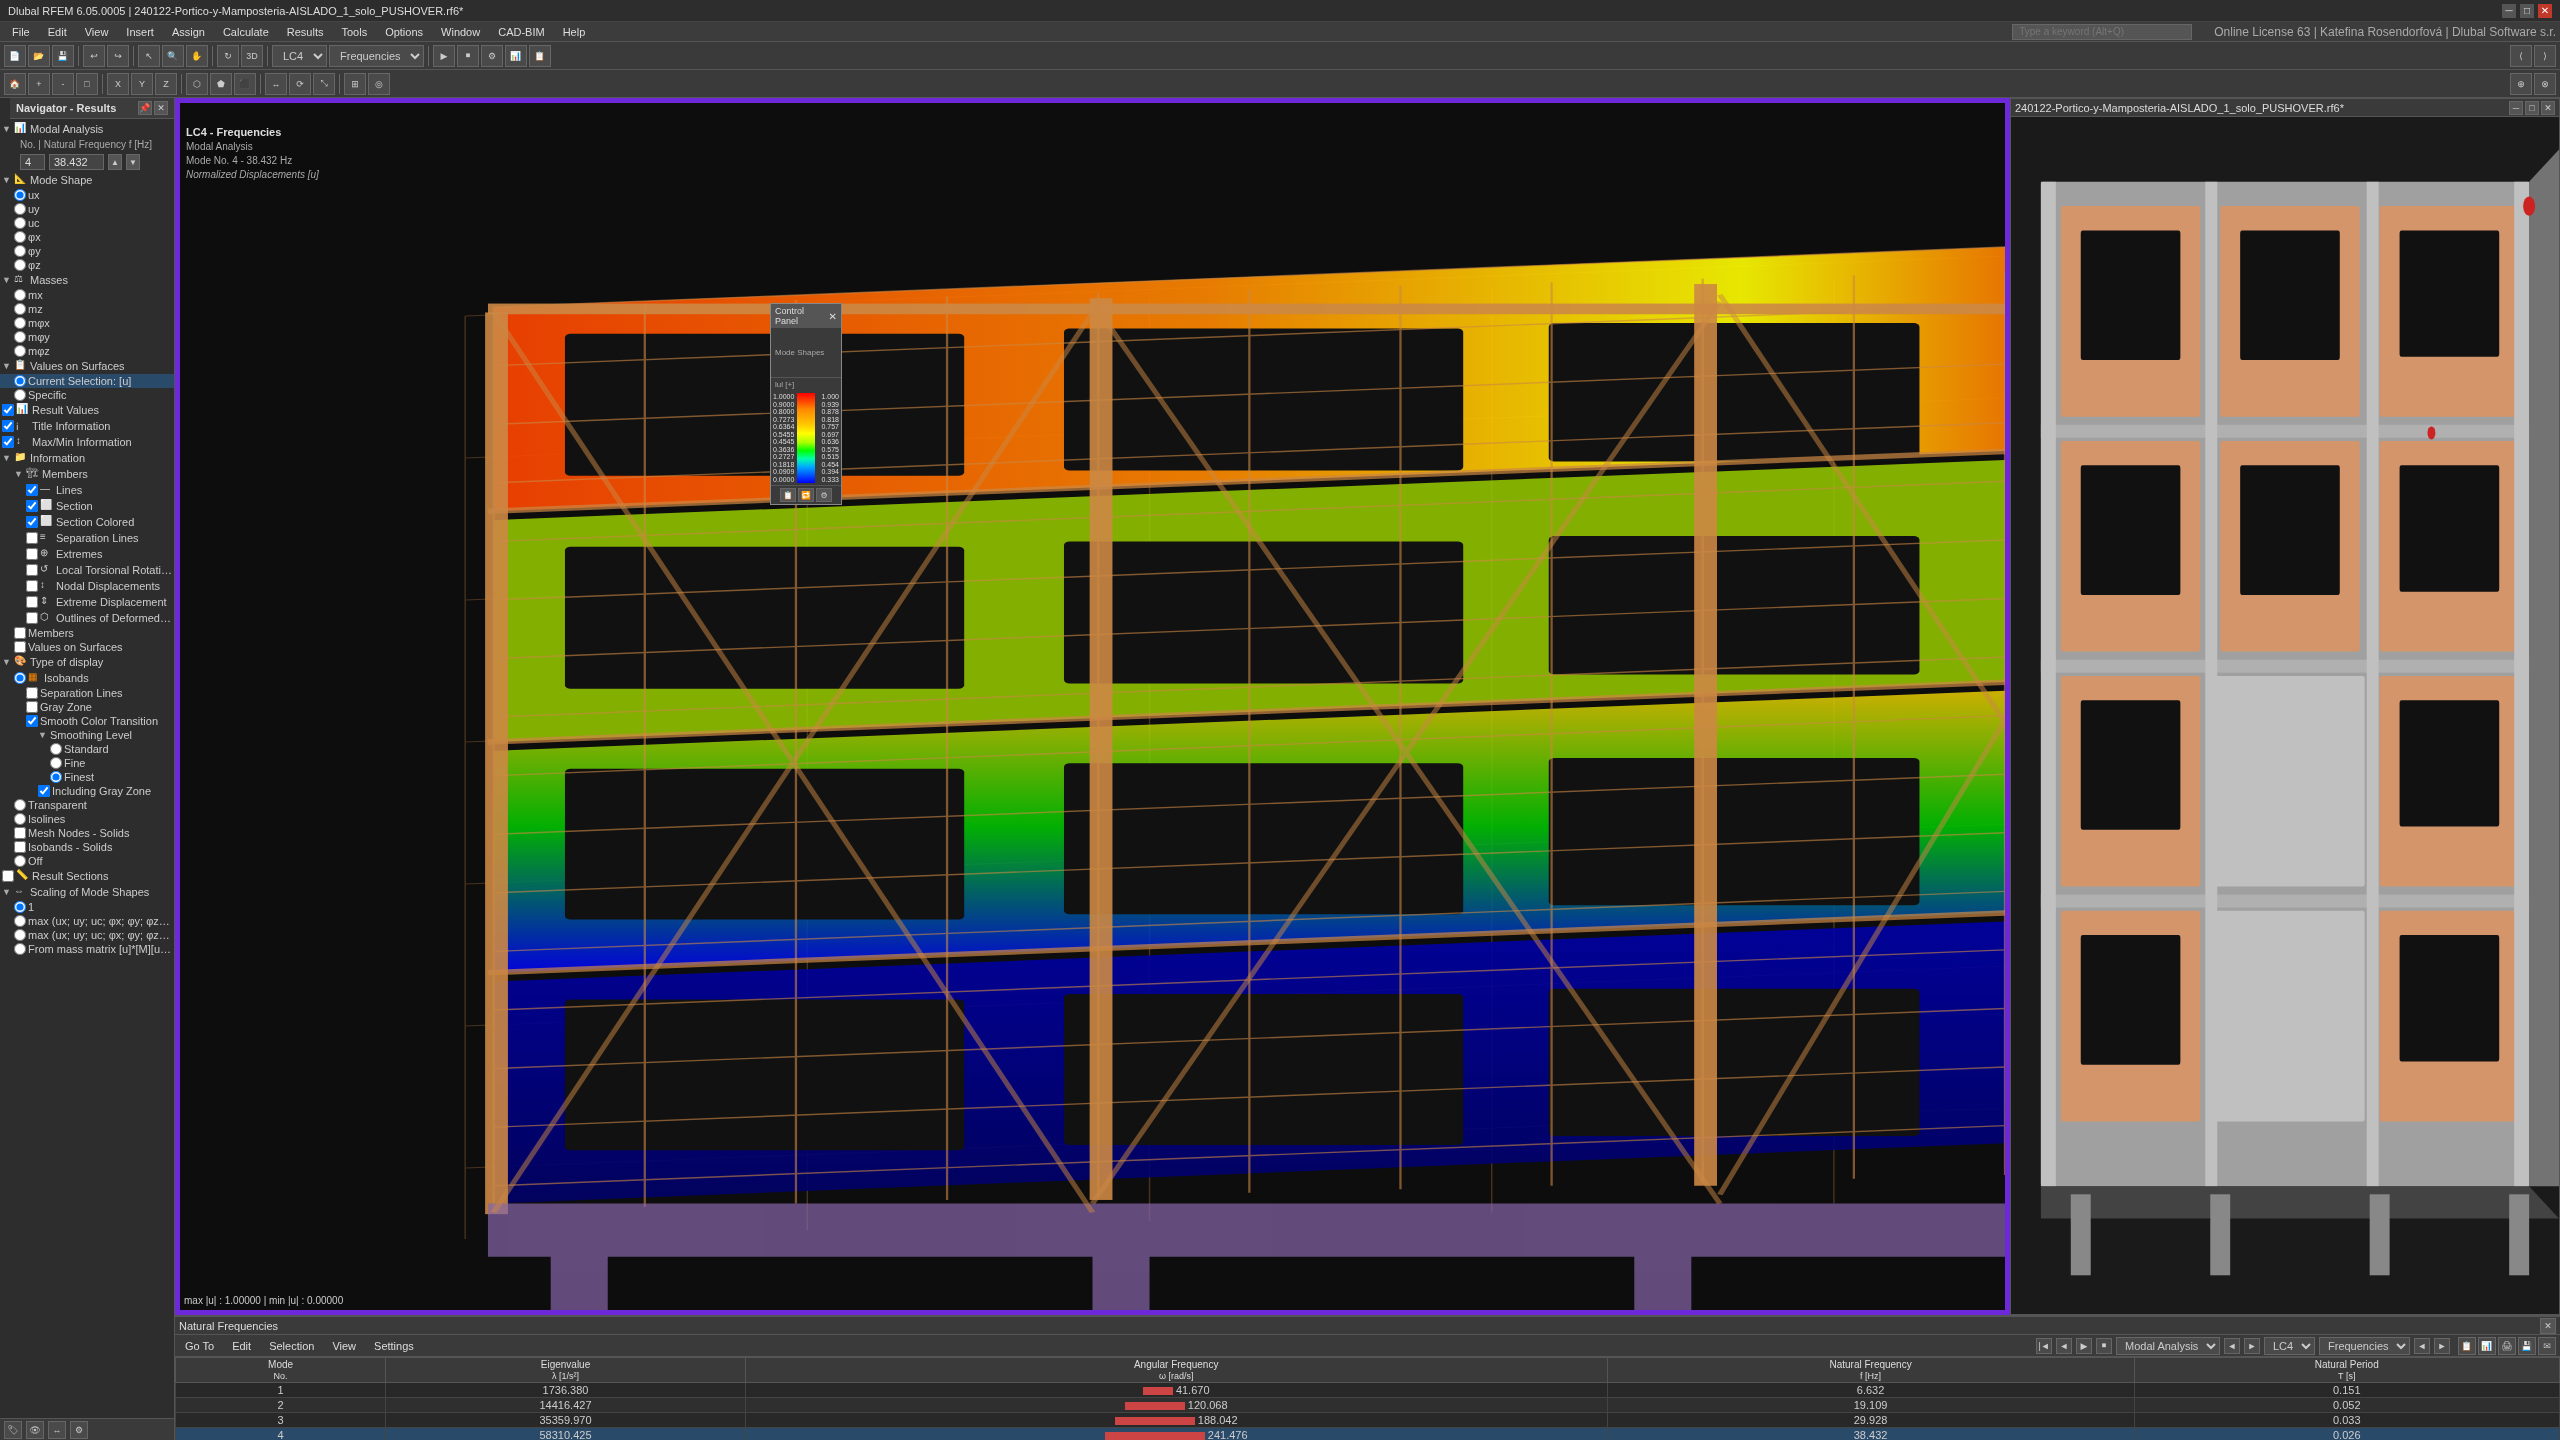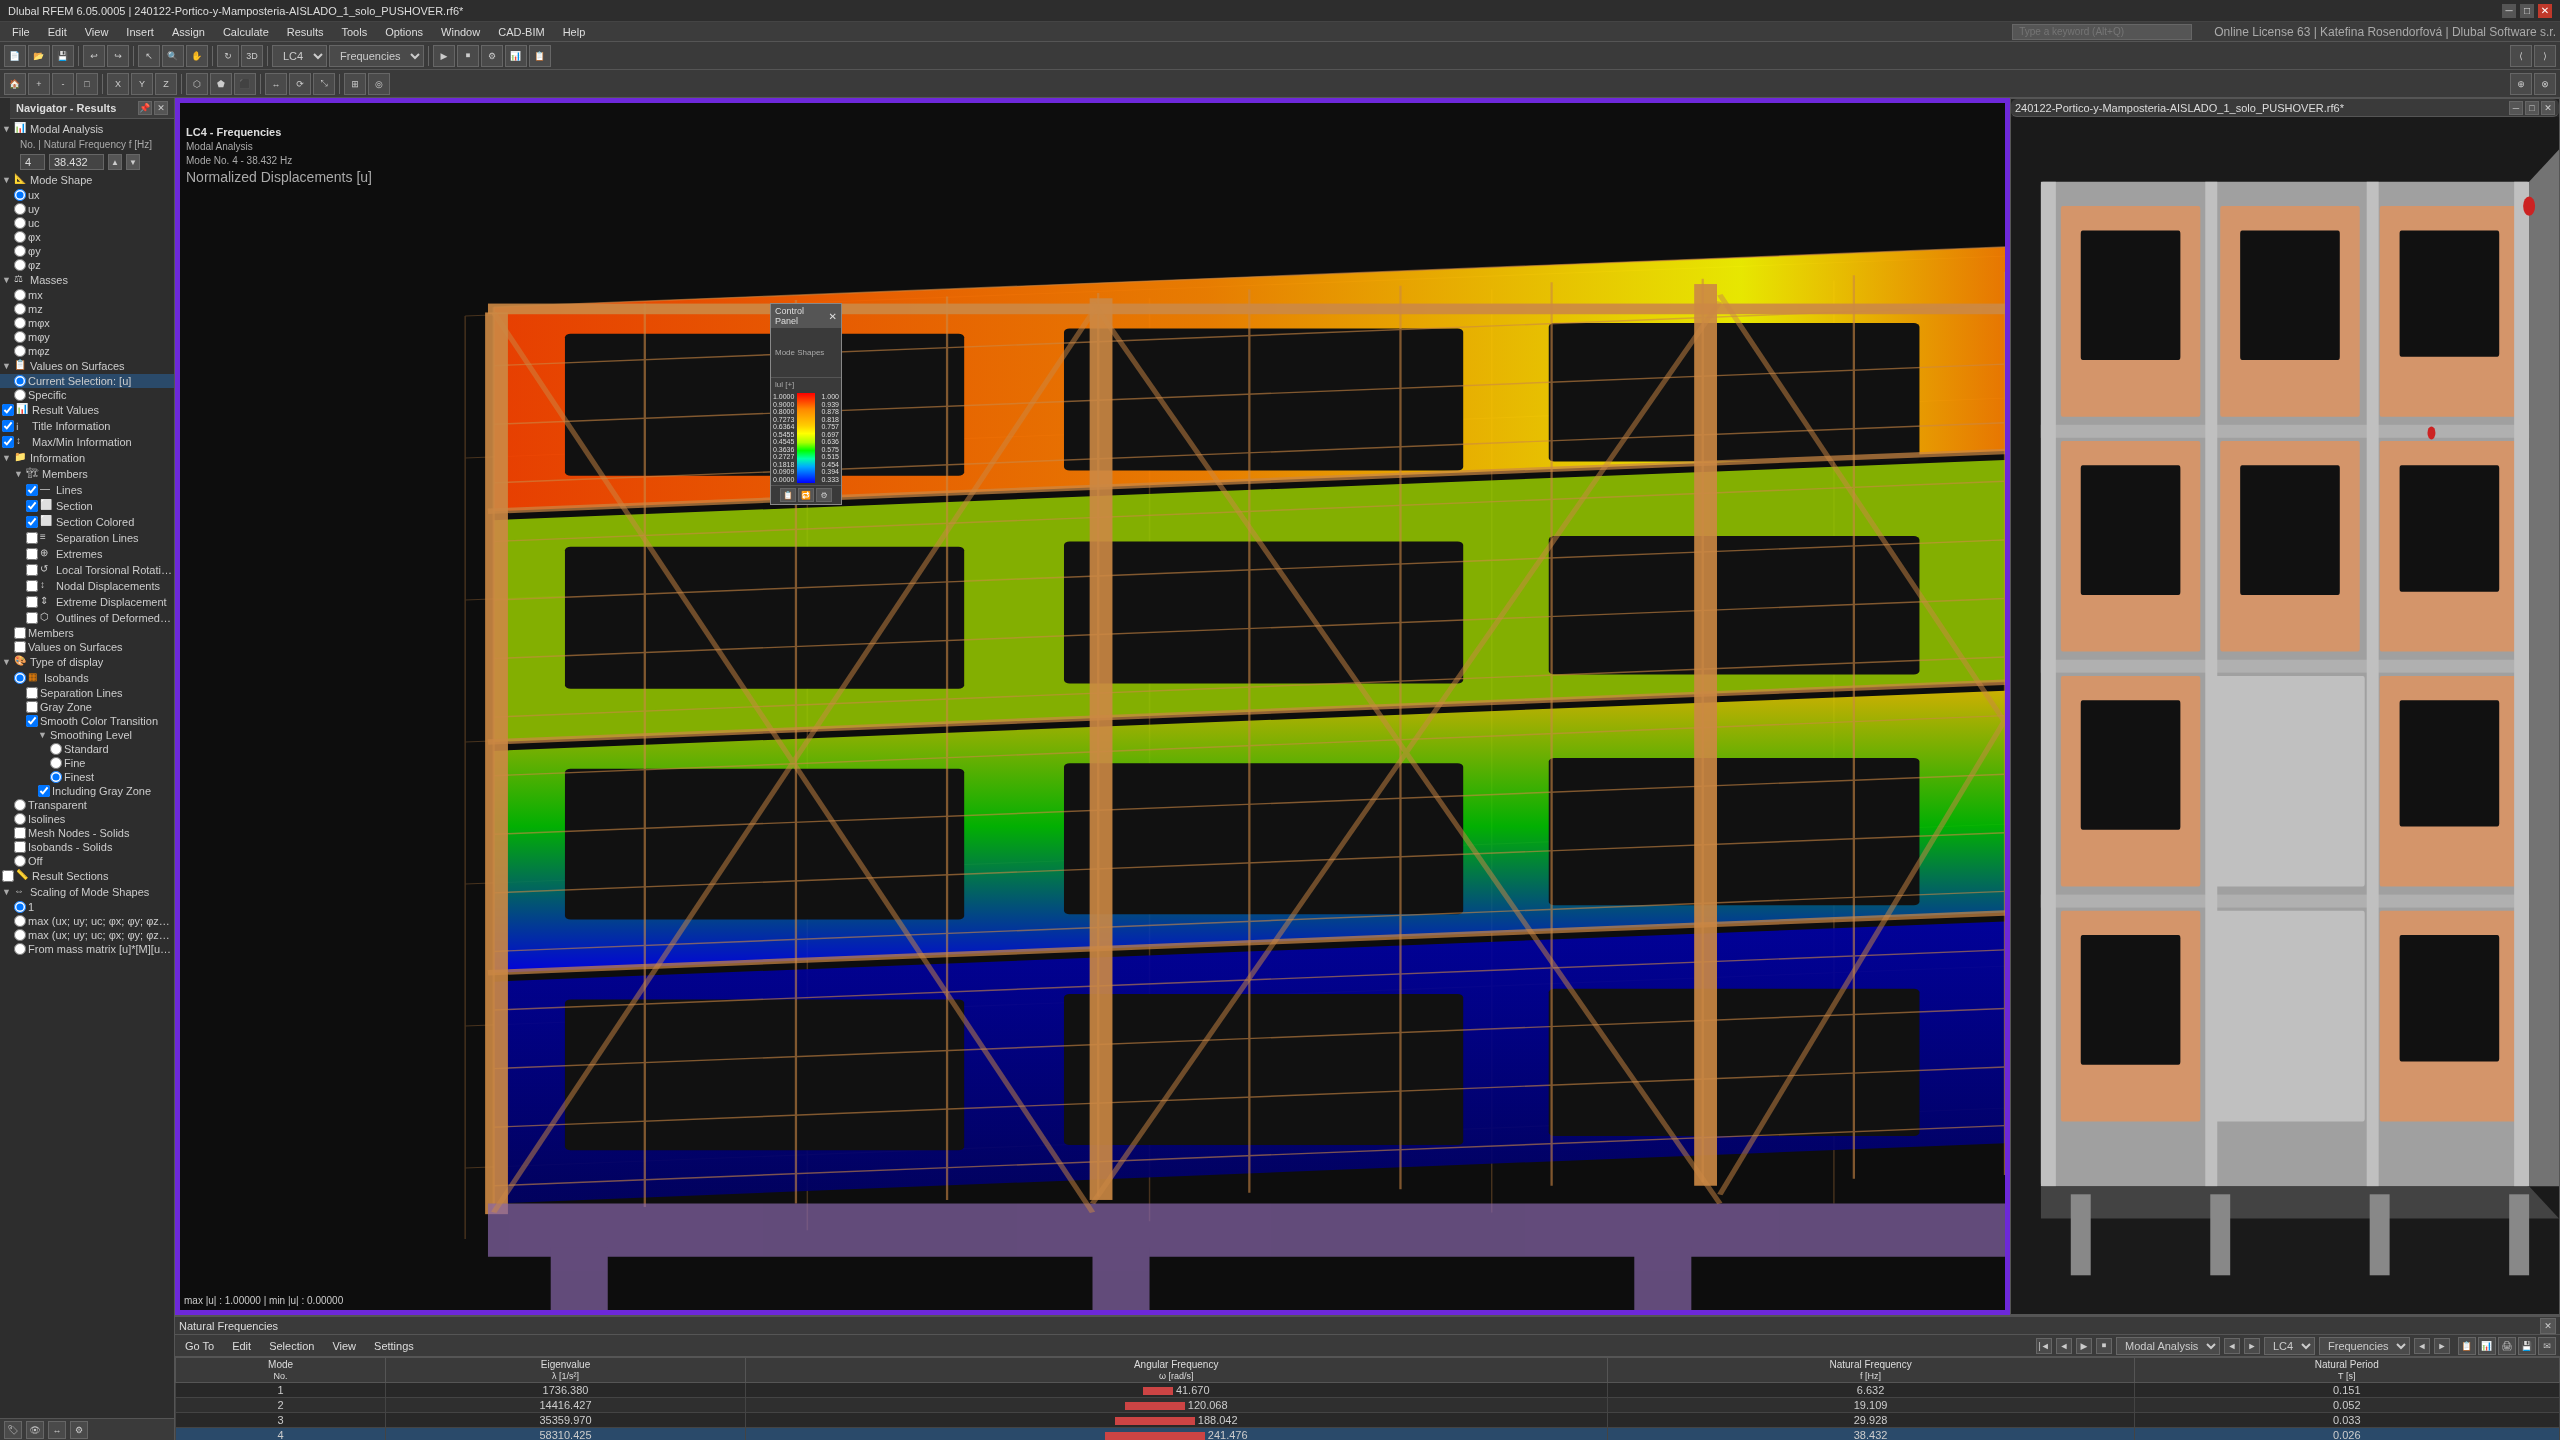--- a/index.html
+++ b/index.html
@@ -237,21 +237,20 @@
     .view-title-bar {
       background: #3a3a3a;
       height: 18px;
       display: flex;
       align-items: center;
       padding: 0 4px;
       font-size: 11px;
       color: #ddd;
       border-bottom: 1px solid #555;
       gap: 12px;
-      border-radius: 6px;
     }
     .view-title { flex: 1; }
     .view-controls { display: flex; gap: 2px; }
     .view-ctrl-btn {
       width: 14px; height: 14px;
       background: #555;
       border: 1px solid #666;
       color: #ccc;
       cursor: pointer;
       font-size: 9px;
@@ -1030,21 +1029,21 @@
             <line x1="108" y1="230" x2="740" y2="190"></line>
             <line x1="108" y1="360" x2="740" y2="320"></line>
             <line x1="108" y1="490" x2="740" y2="450"></line>
           </g>
         </svg>
 
         <div class="view-info">
           <div style="color:#ddd;font-size:11px;font-weight:bold;">LC4 - Frequencies</div>
           <div style="color:#aaa;font-size:10px;">Modal Analysis</div>
           <div style="color:#aaa;font-size:10px;">Mode No. 4 - 38.432 Hz</div>
-          <div style="color:#aaa;font-size:14px;">Normalized Displacements [u]</div>
+          <div style="color:#aaa;font-size:10px;font-style:italic;">Normalized Displacements [u]</div>
         </div>
 
         <div class="view-status-bottom">
           <span>max |u| : 1.00000 | min |u| : 0.00000</span>
         </div>
 
         <div id="control-panel">
           <div id="control-panel-header">
             <span>Control Panel</span>
             <span id="control-panel-close">✕</span>

